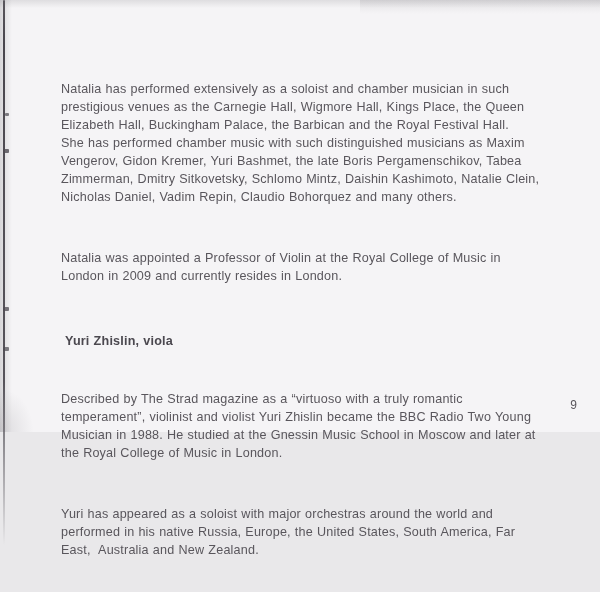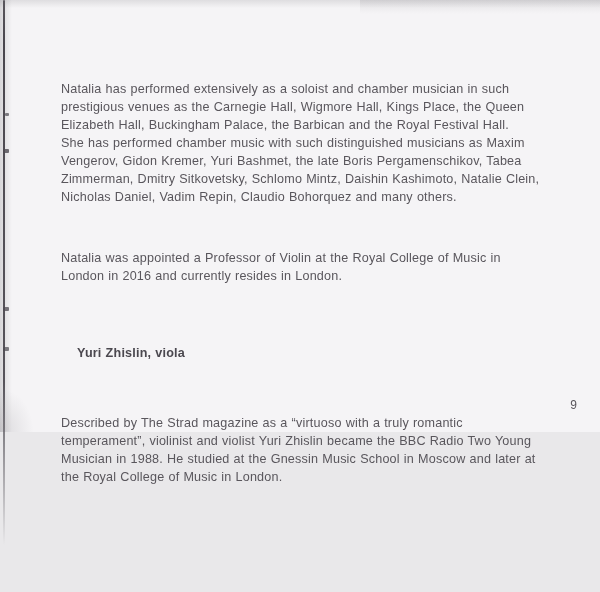--- a/index.html
+++ b/index.html
@@ -54,21 +54,21 @@
   }
   .content{
     position:absolute;top:44px;left:61px;width:506px;
     color:var(--ink);
     font-size:12.6px;line-height:18px;
     letter-spacing:0.015em;word-spacing:0.03em;
     white-space:pre-wrap;
   }
   .content p{margin:0 0 7px 0;}
   .content h2{
-    margin:16px;font-size:12.6px;line-height:18px;
+    margin:4px;font-size:12.6px;line-height:18px;
     font-weight:bold;color:var(--heading-ink);
   }
   .page-number{
     position:absolute;right:23px;bottom:20px;
     color:var(--ink);font-size:12px;line-height:14px;
   }
 </style>
 </head>
 <body>
 
@@ -87,23 +87,26 @@
 
   <div class="content">
     <p>Natalia has performed extensively as a soloist and chamber musician in such
 prestigious venues as the Carnegie Hall, Wigmore Hall, Kings Place, the Queen
 Elizabeth Hall, Buckingham Palace, the Barbican and the Royal Festival Hall.
 She has performed chamber music with such distinguished musicians as Maxim
 Vengerov, Gidon Kremer, Yuri Bashmet, the late Boris Pergamenschikov, Tabea
 Zimmerman, Dmitry Sitkovetsky, Schlomo Mintz, Daishin Kashimoto, Natalie Clein,
 Nicholas Daniel, Vadim Repin, Claudio Bohorquez and many others.</p>
     <p>Natalia was appointed a Professor of Violin at the Royal College of Music in
-London in 2016 and currently resides in London.</p>
+London in 2009 and currently resides in London.</p>
     <h2>Yuri Zhislin, viola</h2>
     <p>Described by The Strad magazine as a “virtuoso with a truly romantic
 temperament”, violinist and violist Yuri Zhislin became the BBC Radio Two Young
 Musician in 1988. He studied at the Gnessin Music School in Moscow and later at
 the Royal College of Music in London.</p>
+    <p>Yuri has appeared as a soloist with major orchestras around the world and
+performed in his native Russia, Europe, the United States, South America, Far
+East,  Australia and New Zealand.</p>
     
   </div>
 
   <div class="page-number">9</div>
 </div>
 
 </body></html>

